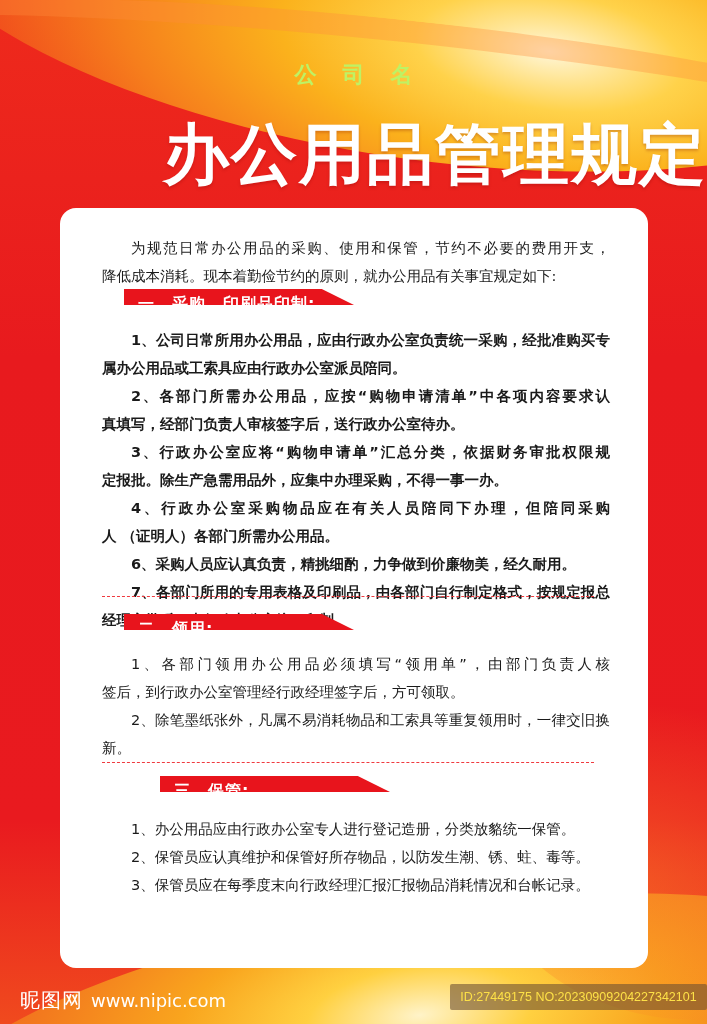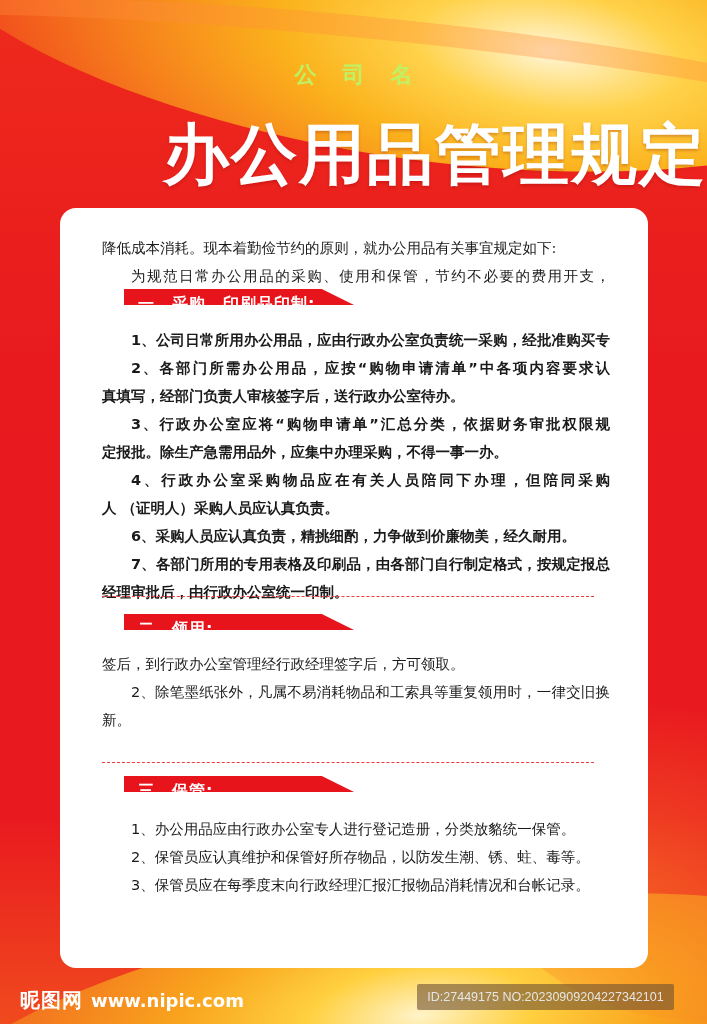--- a/index.html
+++ b/index.html
@@ -73,83 +73,85 @@
       position: absolute; left: 14px; top: 5px;
       color: #ffffff; font-size: 16px; font-weight: bold; letter-spacing: 1px;
     }
     .divider {
       position: absolute; left: 42px; width: 492px; height: 0;
       border-top: 1.5px dashed #ef3a3f;
     }
 
     .footer-logo {
       position: absolute; left: 20px; top: 987px;
-      color: #ffffff; font-weight: bold; font-size: 19px;
+      color: #ffffff; font-weight: normal; font-size: 19px;
       display: flex; align-items: center; gap: 8px;
     }
     .footer-logo .cn { font-family: "DejaVu Serif", serif; font-size: 20px; letter-spacing: 1px; }
     .footer-logo .url { font-family: "DejaVu Sans", sans-serif; font-size: 18px; }
     .footer-id {
-      position: absolute; left: 417px; top: 984px; width: 257px; height: 26px;
+      position: absolute; left: 450px; top: 984px; width: 257px; height: 26px;
       background: rgba(110,80,50,0.6); border-radius: 2px;
-      color: #e5e5e5; font-size: 12.5px; line-height: 26px; text-align: center;
+      color: #fde047; font-size: 12.5px; line-height: 26px; text-align: center;
       font-family: "Liberation Sans", sans-serif;
     }
   </style>
 </head>
 <body>
 
 <div class="bg">
   <div class="sweep-top"></div>
   <div class="sweep-top2"></div>
   <div class="sweep-bottom"></div>
   <div class="sweep-right"></div>
 </div>
 
 <div class="company">公司名</div>
 <h1 class="title">办公用品管理规定</h1>
 
 <div class="card">
   <div class="content">
 
     <div class="para" style="top:26px;">
+      <span class="line indent">为规范日常办公用品的采购、使用和保管，节约不必要的费用开支，</span>
       <span class="line last">降低成本消耗。现本着勤俭节约的原则，就办公用品有关事宜规定如下:</span>
-      <span class="line indent">为规范日常办公用品的采购、使用和保管，节约不必要的费用开支，</span>
     </div>
 
     <div class="section-head" style="top:81px;">
       <span>一、采购、印刷品印制:</span>
     </div>
     <div class="para" style="top:118px;font-weight:bold;">
       <span class="line indent">1、公司日常所用办公用品，应由行政办公室负责统一采购，经批准购买专</span>
+      <span class="line last">属办公用品或工索具应由行政办公室派员陪同。</span>
       <span class="line indent">2、各部门所需办公用品，应按“购物申请清单”中各项内容要求认</span>
       <span class="line last">真填写，经部门负责人审核签字后，送行政办公室待办。</span>
       <span class="line indent">3、行政办公室应将“购物申请单”汇总分类，依据财务审批权限规</span>
       <span class="line last">定报批。除生产急需用品外，应集中办理采购，不得一事一办。</span>
       <span class="line indent">4、行政办公室采购物品应在有关人员陪同下办理，但陪同采购</span>
-      <span class="line last">人 （证明人）采购人员应认真负责。</span>
+      <span class="line last">人 （证明人）各部门所需办公用品。</span>
       <span class="line indent last">6、采购人员应认真负责，精挑细酌，力争做到价廉物美，经久耐用。</span>
       <span class="line indent">7、各部门所用的专用表格及印刷品，由各部门自行制定格式，按规定报总</span>
       <span class="line last">经理审批后，由行政办公室统一印制。</span>
     </div>
 
     <div class="divider" style="top:388px;"></div>
 
     <div class="section-head" style="top:406px;">
       <span>二、领用:</span>
     </div>
     <div class="para" style="top:442px;">
+      <span class="line indent">1、各部门领用办公用品必须填写“领用单”，由部门负责人核</span>
       <span class="line last">签后，到行政办公室管理经行政经理签字后，方可领取。</span>
       <span class="line indent">2、除笔墨纸张外，凡属不易消耗物品和工索具等重复领用时，一律交旧换</span>
       <span class="line last">新。</span>
     </div>
 
     <div class="divider" style="top:554px;"></div>
 
-    <div class="section-head" style="top:568px;">
+    <div class="section-head" style="top:568px;margin-left:36px;">
       <span>三、保管:</span>
     </div>
     <div class="para" style="top:607px;">
       <span class="line indent last">1、办公用品应由行政办公室专人进行登记造册，分类放貉统一保管。</span>
       <span class="line indent last">2、保管员应认真维护和保管好所存物品，以防发生潮、锈、蛀、毒等。</span>
       <span class="line indent last">3、保管员应在每季度末向行政经理汇报汇报物品消耗情况和台帐记录。</span>
     </div>
 
   </div>
 </div>

